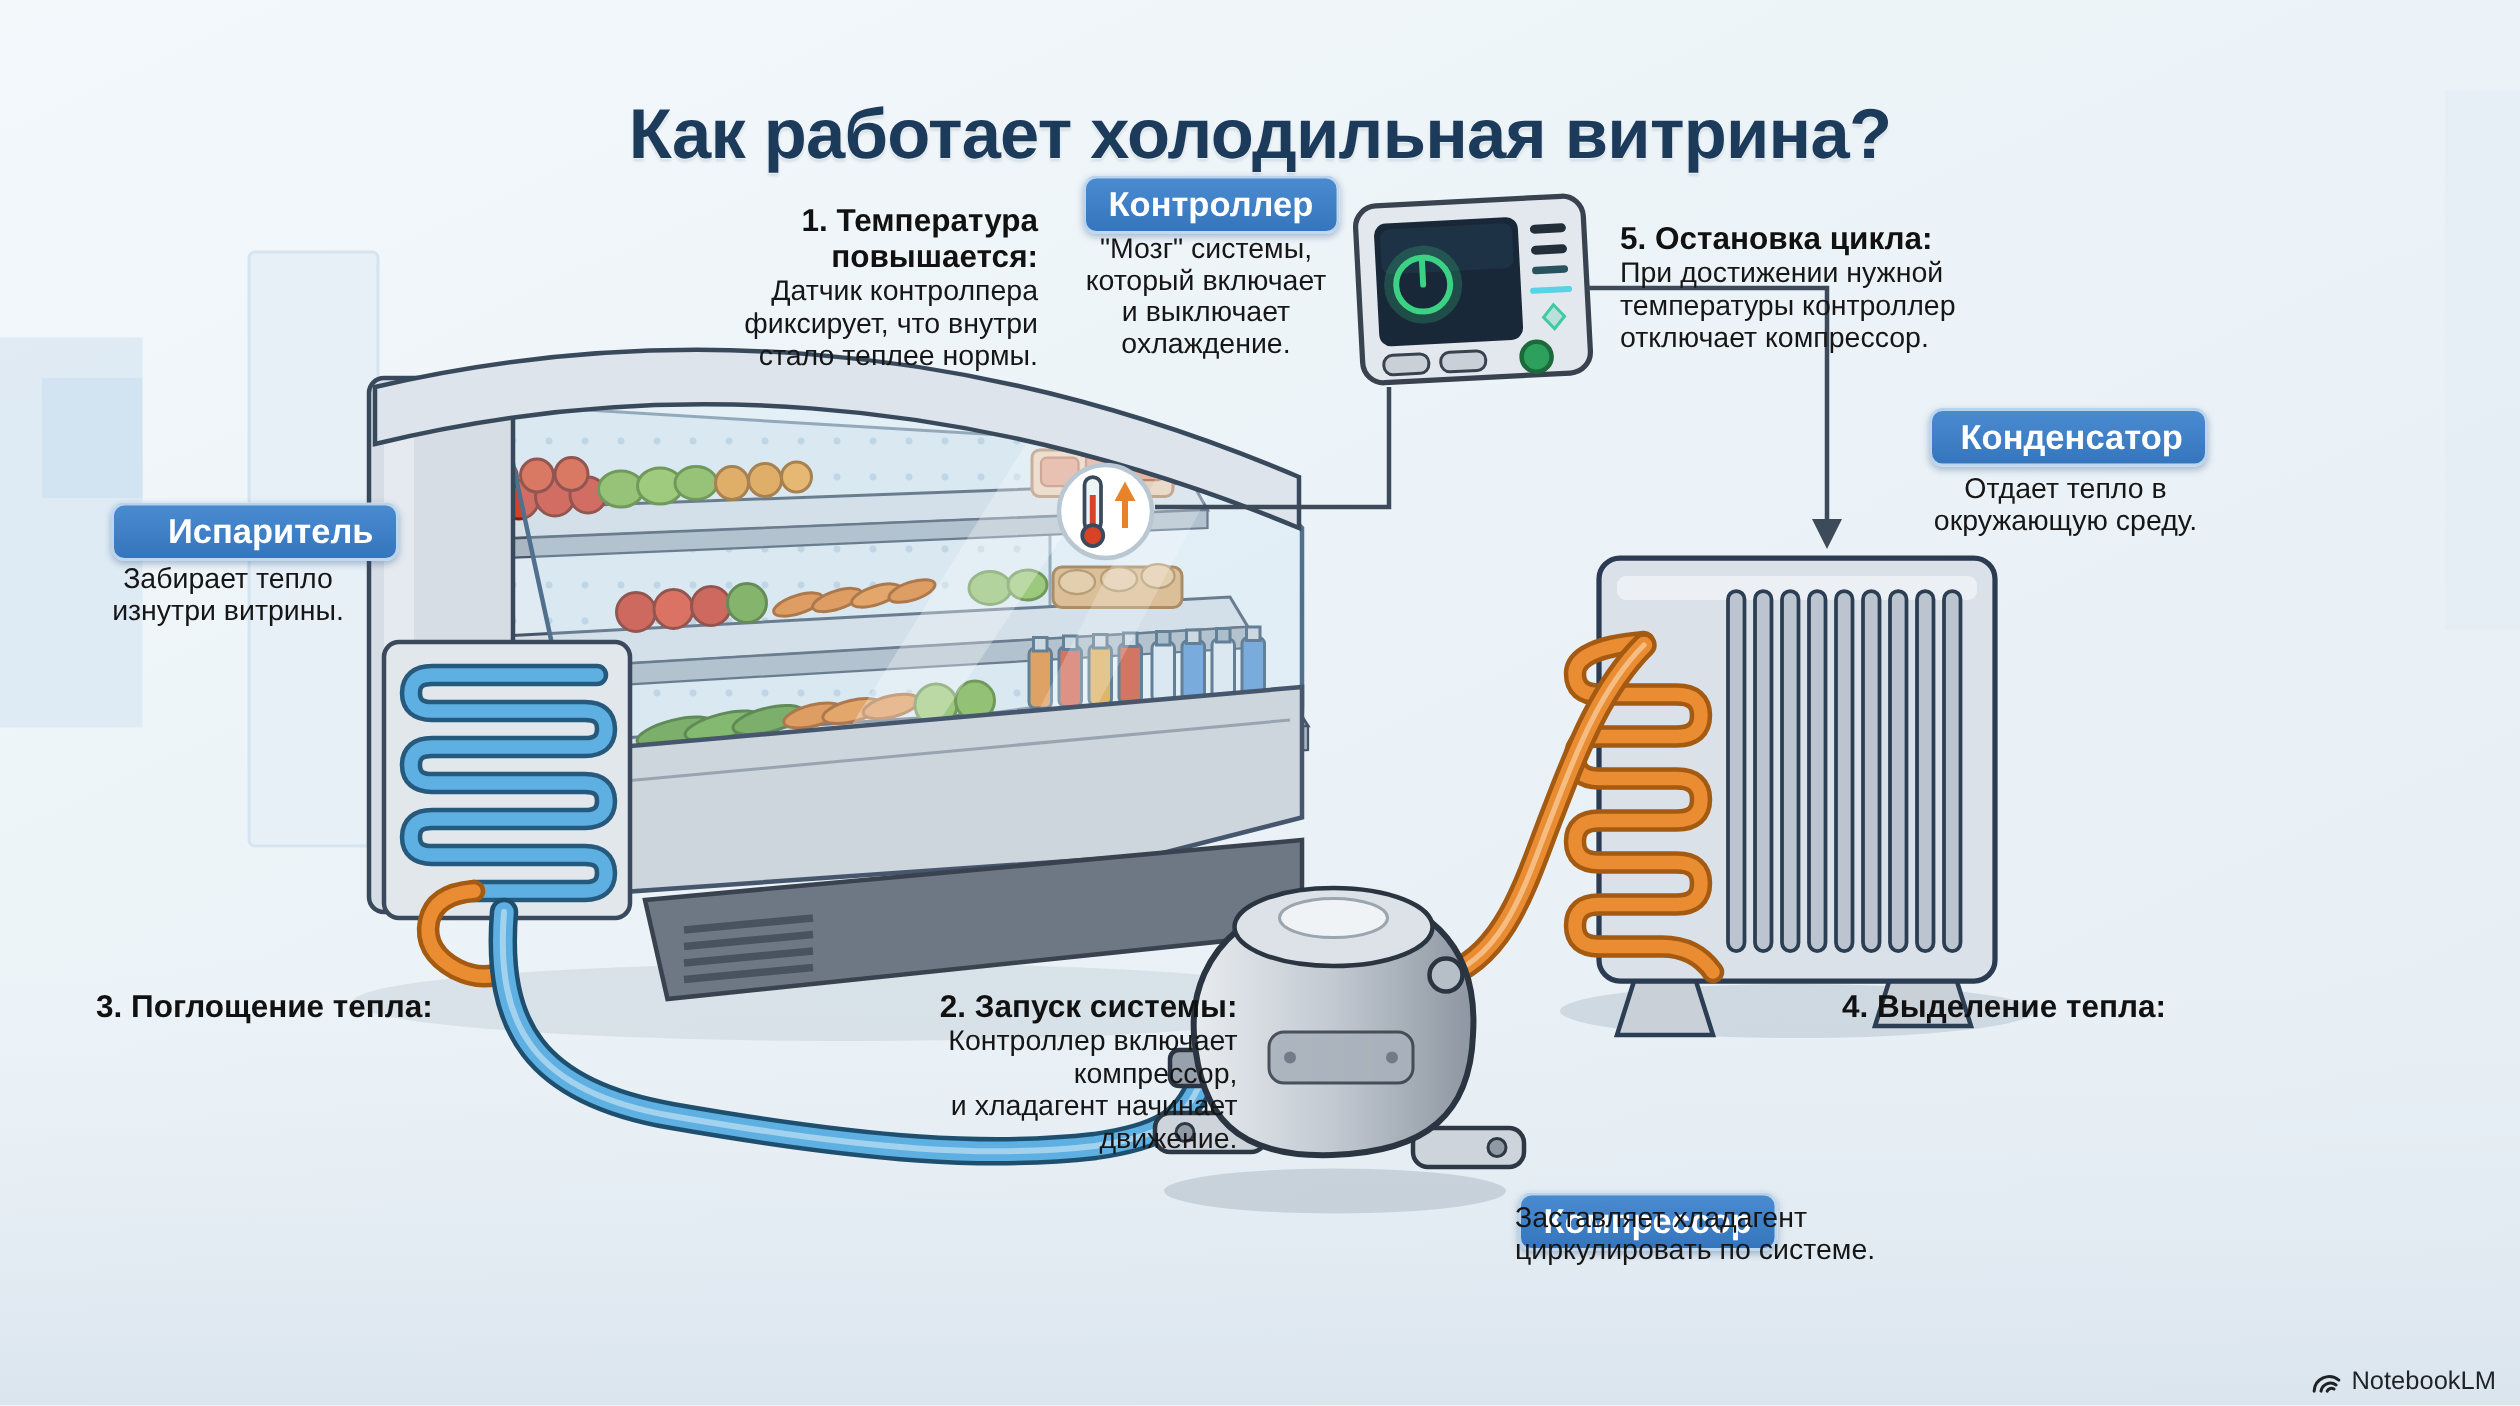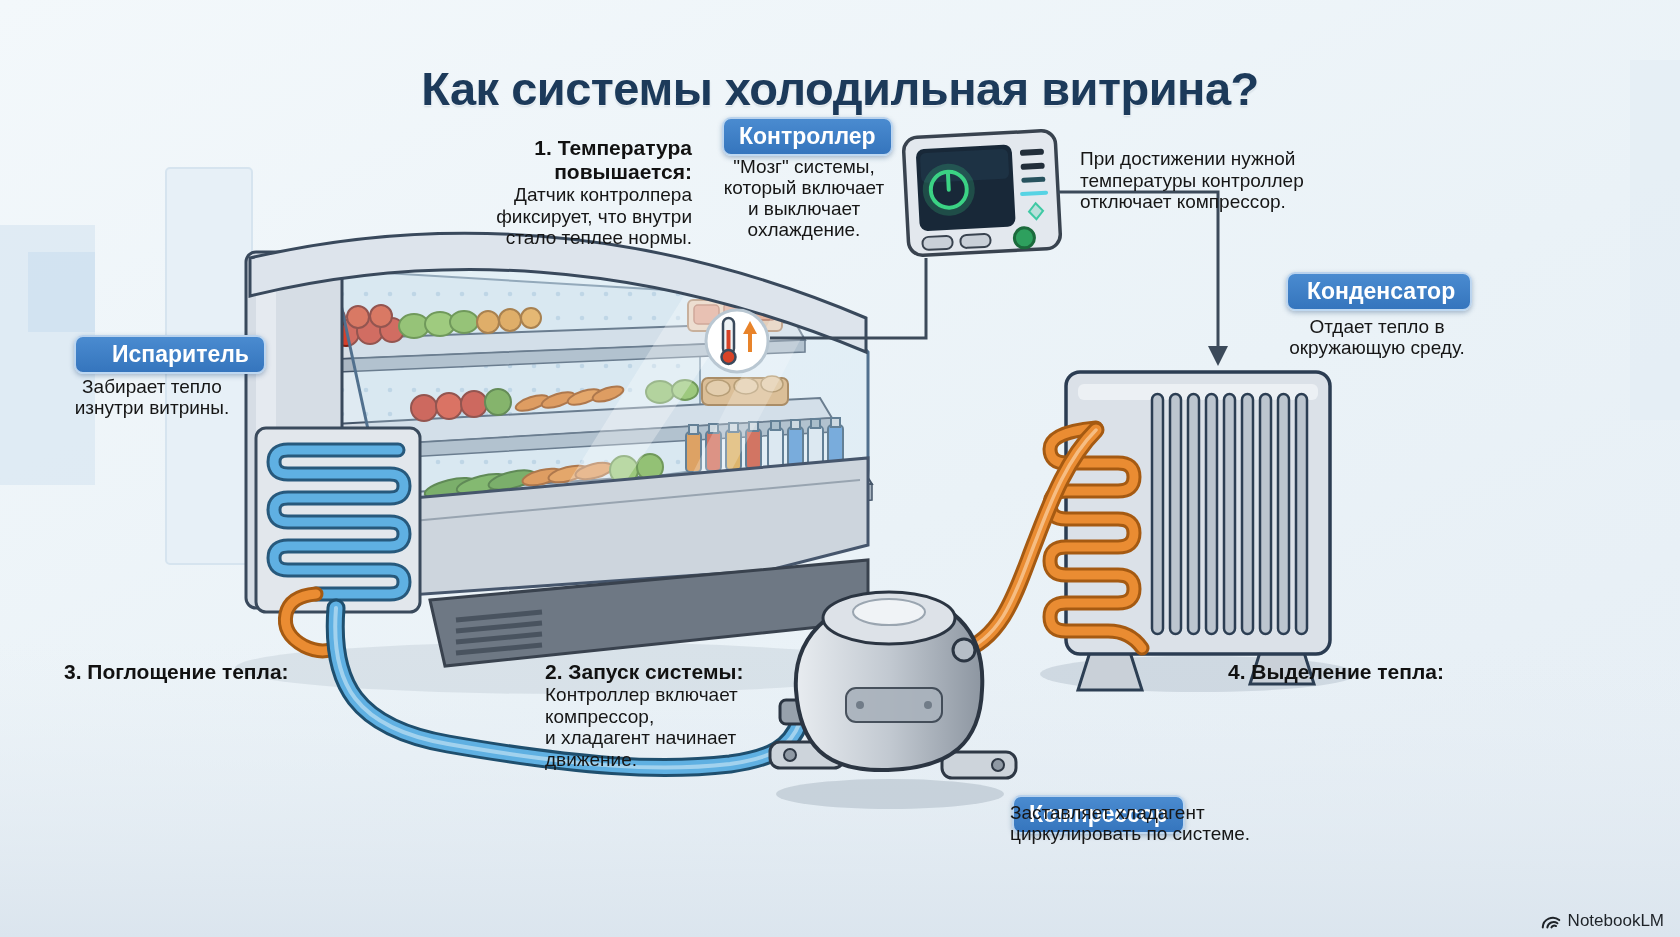--- a/index.html
+++ b/index.html
@@ -278,45 +278,46 @@
   <g>
     <circle cx="737" cy="341" r="31" fill="#ffffff" stroke="#b9c7d2" stroke-width="3"></circle>
     <rect x="723" y="318" width="11" height="36" rx="5.5" fill="#eef3f6" stroke="#3a4a5c" stroke-width="2.5"></rect>
     <line x1="728.5" y1="330" x2="728.5" y2="350" stroke="#d84327" stroke-width="4"></line>
     <circle cx="728.5" cy="357" r="7" fill="#d84327" stroke="#3a4a5c" stroke-width="2.5"></circle>
     <line x1="750" y1="352" x2="750" y2="332" stroke="#e8832a" stroke-width="4"></line>
     <polygon points="743,334 757,334 750,321" fill="#e8832a"></polygon>
   </g>
 </svg>
 
-<h1 class="abs" id="title">Как системы холодильная витрина?</h1>
+<h1 class="abs" id="title">Как работает холодильная витрина?</h1>
 
 <div class="abs step" style="left:400px;top:136px;width:292px;text-align:right;">
   <div class="hd">1. Температура повышается:</div>
   <div>Датчик контролпера<br>фиксирует, что внутри<br>стало теплее нормы.</div>
 </div>
 
 <div class="abs badge" style="left:722px;top:117px;">Контроллер</div>
 <div class="abs desc" style="left:704px;top:156px;width:200px;text-align:center;">"Мозг" системы,<br>который включает<br>и выключает<br>охлаждение.</div>
 
 <div class="abs step" style="left:1080px;top:148px;width:270px;text-align:left;">
+  <div class="hd">5. Остановка цикла:</div>
   <div>При достижении нужной<br>температуры контроллер<br>отключает компрессор.</div>
 </div>
 
 <div class="abs badge" style="left:1286px;top:272px;padding-left:19px;">Конденсатор</div>
 <div class="abs desc" style="left:1282px;top:316px;width:190px;text-align:center;">Отдает тепло в<br>окружающую среду.</div>
 
 <div class="abs badge" style="left:74px;top:335px;padding-left:36px;">Испаритель</div>
 <div class="abs desc" style="left:52px;top:376px;width:200px;text-align:center;">Забирает тепло<br>изнутри витрины.</div>
 
 <div class="abs step" style="left:64px;top:660px;width:250px;text-align:left;">
   <div class="hd">3. Поглощение тепла:</div>
 </div>
 
-<div class="abs step" style="left:545px;top:660px;width:280px;text-align:left;">
+<div class="abs step" style="left:545px;top:660px;width:280px;text-align:right;">
   <div class="hd">2. Запуск системы:</div>
   <div>Контроллер включает<br>компрессор,<br>и хладагент начинает<br>движение.</div>
 </div>
 
 <div class="abs step" style="left:1228px;top:660px;width:300px;text-align:left;">
   <div class="hd">4. Выделение тепла:</div>
 </div>
 
 <div class="abs badge" style="left:1012px;top:759px;margin-top:36px;">Компрессор</div>
 <div class="abs desc" style="left:1010px;top:802px;width:260px;text-align:left;">Заставляет хладагент<br>циркулировать по системе.</div>

